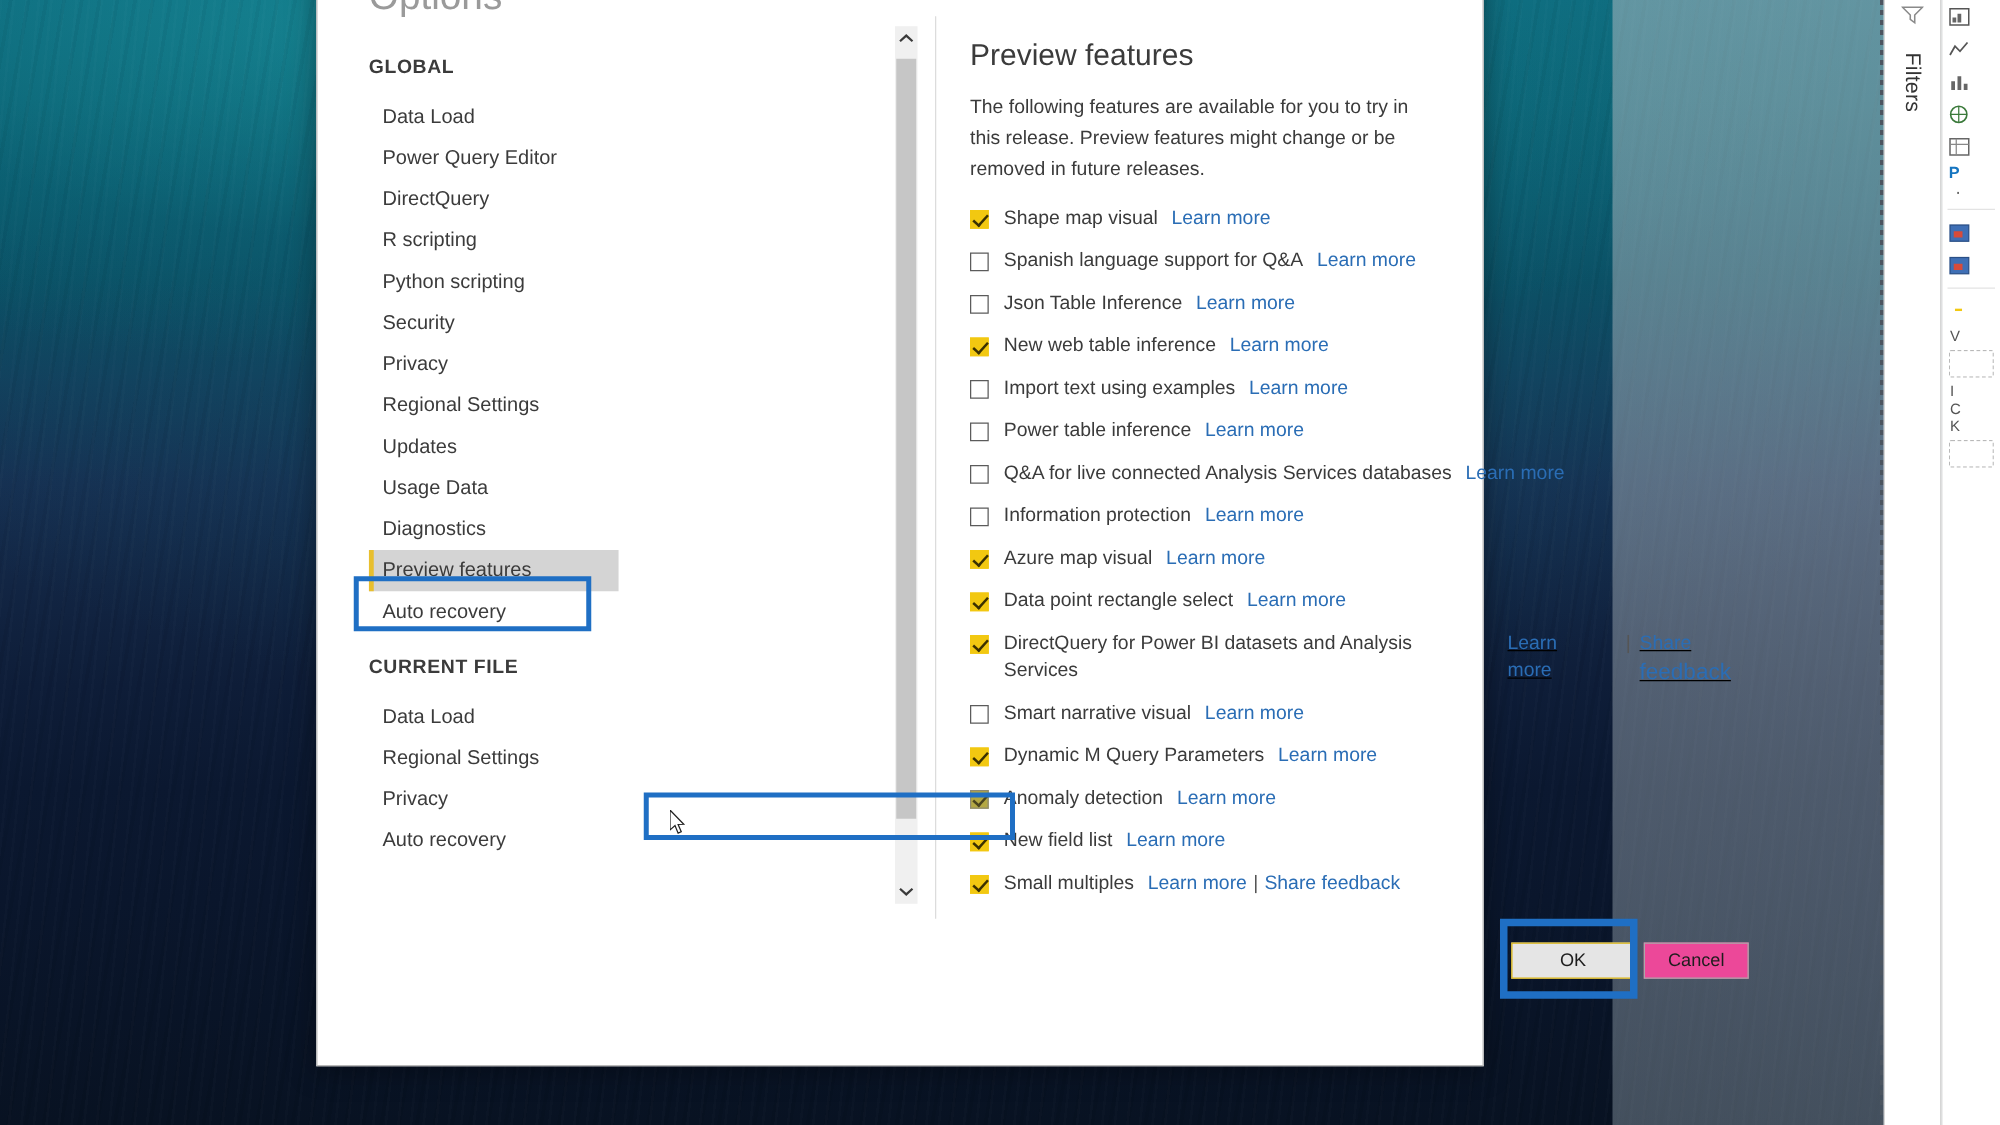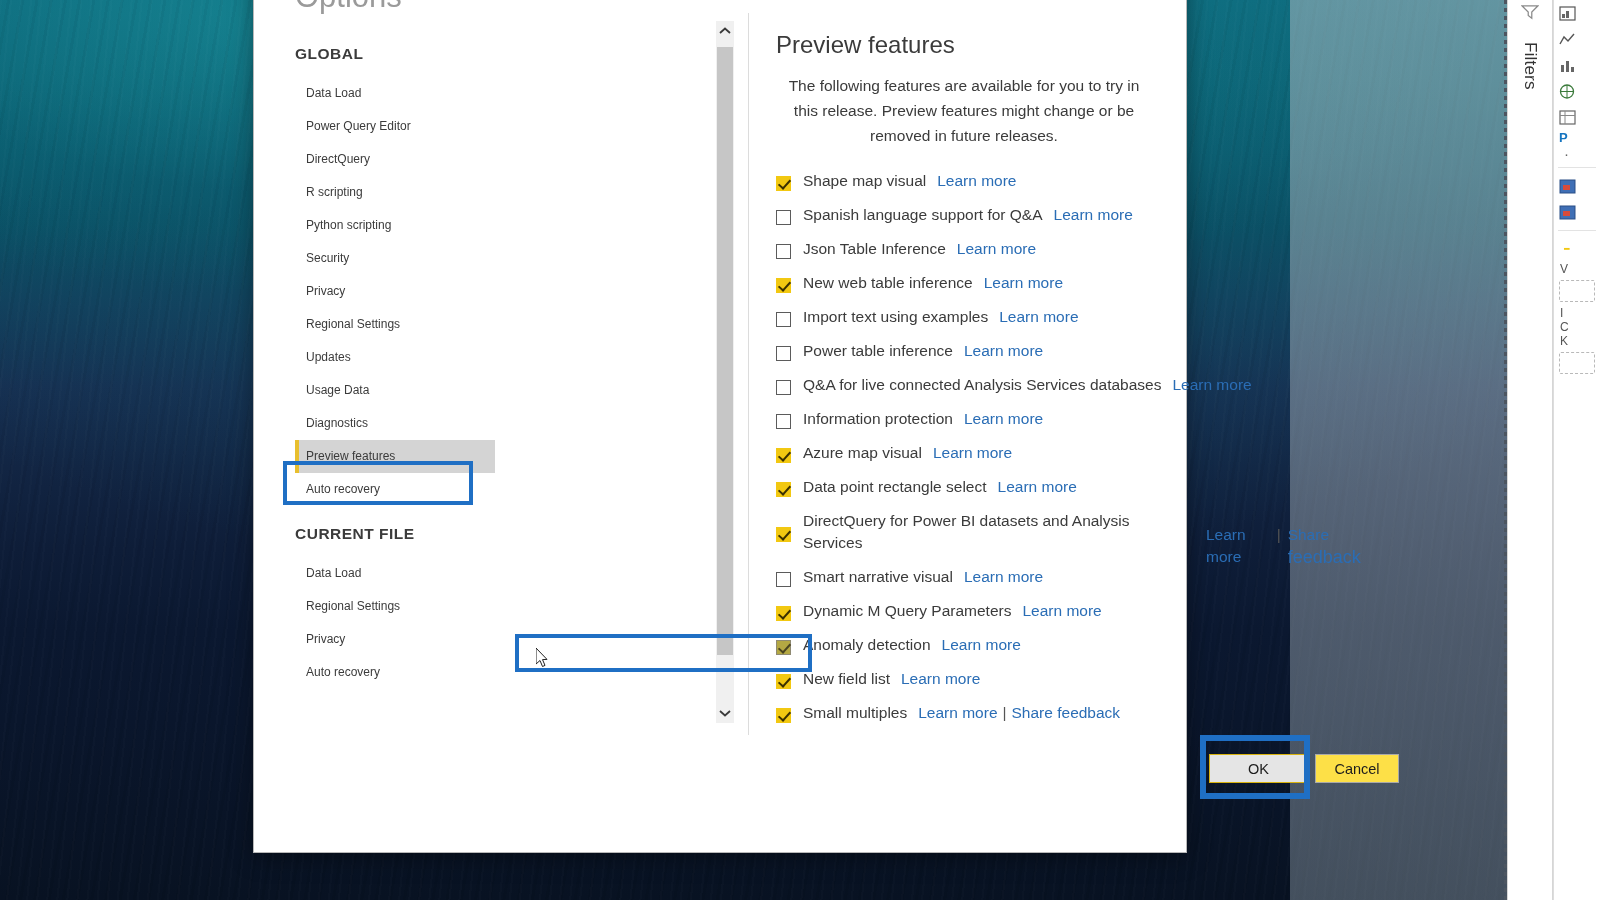--- a/index.html
+++ b/index.html
@@ -98,21 +98,21 @@
   
   #nav-wrap {
     position: absolute; left: 41px; top: 72px; width: 200px; bottom: 100px;
     overflow: hidden;
   }
   .nav-group-title {
     font-size: 15.5px; font-weight: bold; color: #3b3b3b;
     letter-spacing: .5px; margin-bottom: 14px;
   }
   .nav-item {
-    font-size: 12px; color: #3b3b3b; line-height: 33px;
+    font-size: 16px; color: #3b3b3b; line-height: 33px;
     padding-left: 11px; white-space: nowrap;
   }
   .nav-item.selected {
     background: #d4d4d4;
     border-left: 4px solid #e8bf2e;
     padding-left: 7px;
   }
   .nav-gap { height: 19px; }
   #nav-highlight {
     position: absolute; left: 283px; top: 461px;
@@ -146,25 +146,24 @@
   
   #content {
     position: absolute; left: 522px; top: 58px; right: 34px;
   }
   #content-heading {
     font-size: 24px; color: #3b3b3b; font-weight: 400; margin-bottom: 14px;
   }
   #content-desc {
     font-size: 15.5px; color: #3b3b3b; line-height: 25px; max-width: 600px;
     margin-bottom: 16px;
-    text-align: center;
   }
 
   .feat-row {
-    display: flex; align-items: center;
+    display: flex; align-items: flex-start;
     min-height: 34px;
     position: relative;
   }
   .cbx {
     width: 15px; height: 15px; flex: 0 0 auto;
     margin-top: 4px; margin-right: 12px;
     border: 1.6px solid #5b5b5b;
     background: #ffffff;
     position: relative;
   }
@@ -187,22 +186,22 @@
     margin-right: 11px; white-space: nowrap;
   }
   .feat-label.wrap { white-space: normal; max-width: 380px; }
   .lnk {
     font-size: 15.5px; color: #2a6db5; line-height: 22px; white-space: nowrap;
     cursor: pointer;
   }
   .pipe { font-size: 15.5px; color: #555; line-height: 22px; margin: 0 5px; }
   .link-col { display: flex; flex-direction: column; line-height: 22px; }
   .dq-links {
-    position: absolute; left: 430px; top: 20px;
-    display: flex; gap: 42px;
+    position: absolute; left: 430px; top: 0;
+    display: flex; gap: 66px; text-decoration: underline;
   }
   .dq-links .pipe-col { position: relative; }
   .dq-links .pipe-col::before {
     content: "|"; position: absolute; left: -11px; top: 0;
     color: #555; font-size: 15.5px;
   }
 
   #anomaly-highlight {
     position: absolute; left: 515px; top: 634px;
     width: 297px; height: 38px;
@@ -228,21 +227,21 @@
   }
   #ok-highlight {
     position: absolute; left: 946px; top: 762px;
     width: 110px; height: 64px;
     border: 6px solid #1f6fc4;
     pointer-events: none;
   }
   #btn-cancel {
     position: absolute; left: 1061px; top: 781px;
     width: 84px; height: 29px;
-    background: #fde047; border: 1px solid #a9a9a9;
+    background: #ec4899; border: 1px solid #a9a9a9;
     font-size: 14.5px; color: #1d1d1d;
     display: flex; align-items: center; justify-content: center;
     cursor: pointer;
   }
 </style>
 </head>
 <body>
 
 <div id="wallpaper"></div>
 

